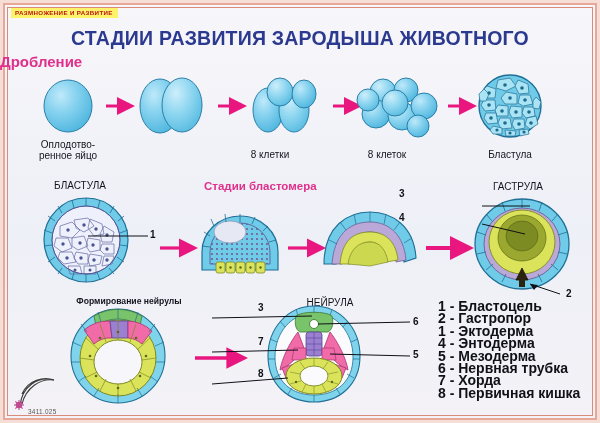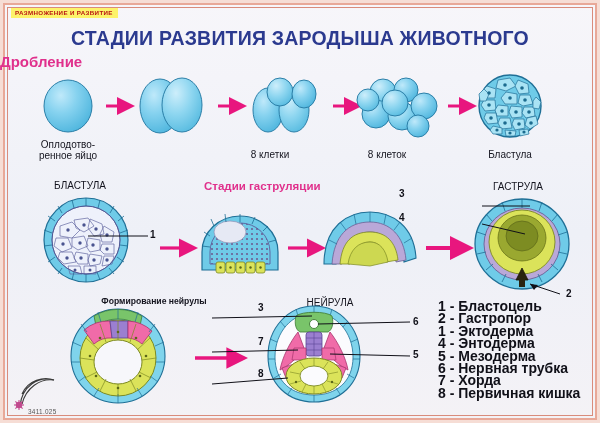--- a/index.html
+++ b/index.html
@@ -179,21 +179,21 @@
 
   <div class="cap" style="left:8px;top:139px;width:120px;">
     <span>Оплодотво-</span><br>
     <span>ренное яйцо</span>
   </div>
   <div class="cap" style="left:220px;top:149px;width:100px;">8 клетки</div>
   <div class="cap" style="left:337px;top:149px;width:100px;">8 клеток</div>
   <div class="cap" style="left:460px;top:149px;width:100px;">Бластула</div>
 
   <div class="cap" style="left:30px;top:180px;width:100px;">БЛАСТУЛА</div>
-  <div class="section-label" style="left:204px;top:180px;">Стадии гаструляции</div>
+  <div class="section-label" style="left:204px;top:180px;">Стадии бластомера</div>
   <div class="cap" style="left:468px;top:181px;width:100px;">ГАСТРУЛА</div>
 
   <svg class="arrow" style="left:30px;top:192px;" width="545" height="105" viewBox="0 0 545 105">
     <defs>
       <marker id="ah2" markerWidth="6" markerHeight="6" refX="1" refY="3" orient="auto">
         <path d="M0,0 L6,3 L0,6 Z" fill="#e8167e"></path>
       </marker>
       <pattern id="dots" width="5" height="5" patternUnits="userSpaceOnUse">
         <circle cx="2" cy="2" r="1.1" fill="#6b5f94"></circle>
       </pattern>
@@ -348,21 +348,21 @@
       <line x1="500" y1="92" x2="530" y2="102" stroke="#101018" stroke-width="1"></line>
       <path d="M500,92 L508,93 L504,98 Z" fill="#101018"></path>
     </g>
   </svg>
 
   <div class="num" style="left:150px;top:229px;">1</div>
   <div class="num" style="left:399px;top:188px;">3</div>
   <div class="num" style="left:399px;top:212px;">4</div>
   <div class="num" style="left:566px;top:288px;">2</div>
 
-  <div class="cap-plain" style="left:64px;top:296px;width:180px;">Формирование нейрулы</div>
+  <div class="cap-plain" style="left:39px;top:296px;width:180px;">Формирование нейрулы</div>
   <div class="cap" style="left:285px;top:297px;width:90px;">НЕЙРУЛА</div>
 
   <svg class="arrow" style="left:20px;top:304px;" width="420" height="104" viewBox="0 0 420 104">
     <defs>
       <marker id="ah3" markerWidth="6" markerHeight="6" refX="1" refY="3" orient="auto">
         <path d="M0,0 L6,3 L0,6 Z" fill="#e8167e"></path>
       </marker>
     </defs>
 
     <g>

